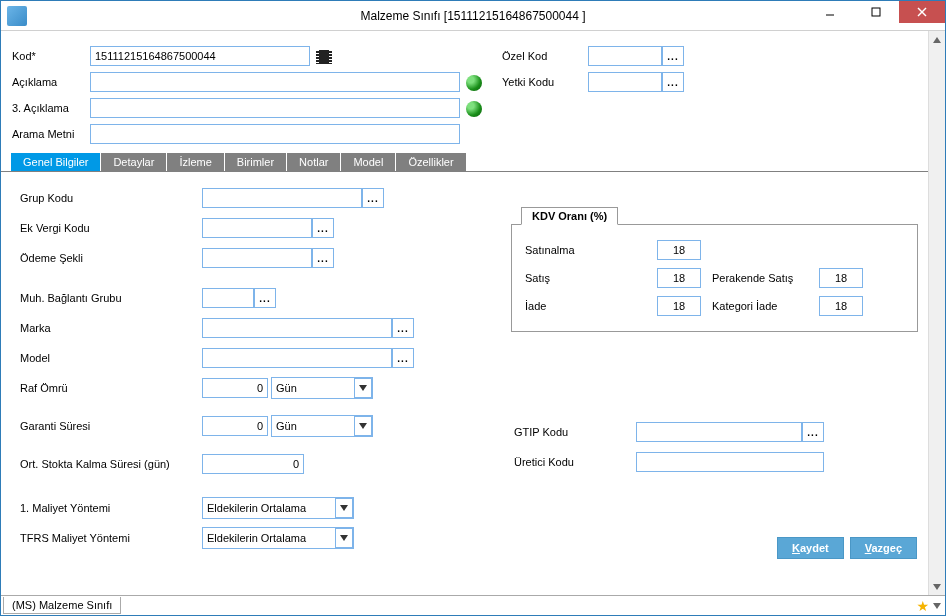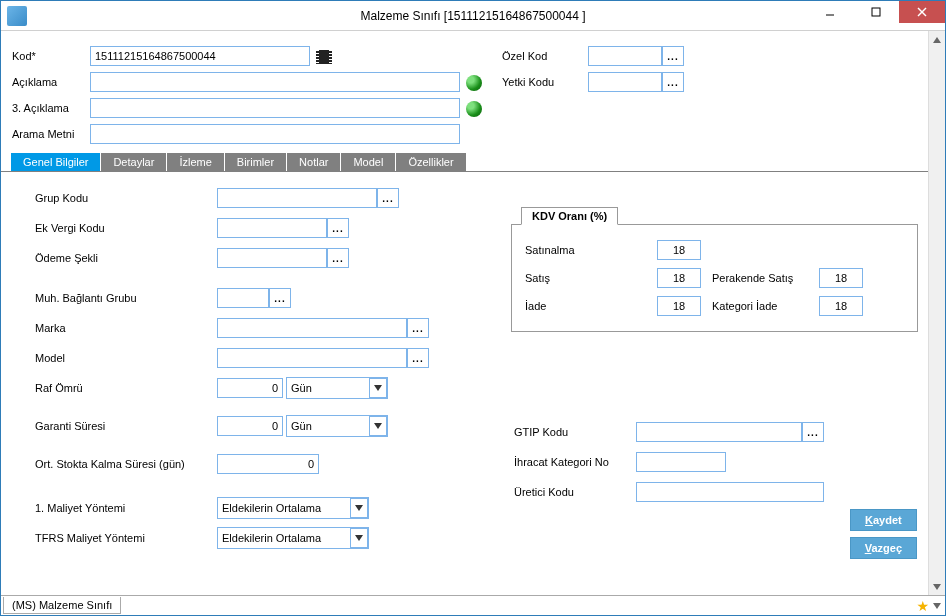--- a/index.html
+++ b/index.html
@@ -22,37 +22,37 @@
   input.txt { border:1px solid #7eb4ea; height:20px; padding:1px 4px; background:#fff; }
   .dots-btn { width:22px; height:20px; border:1px solid #7eb4ea; background:#fff; cursor:pointer; display:inline-flex; align-items:center; justify-content:center; font-weight:bold; letter-spacing:1px; font-size:10px; vertical-align:top; }
   .globe { width:16px; height:16px; border-radius:50%; background:radial-gradient(circle at 30% 30%, #7de07d 20%, #1a8f1a 60%, #0a5a0a 100%); display:inline-block; vertical-align:middle; margin-left:3px; }
   .film { width:16px; height:14px; display:inline-block; background:#222; position:relative; vertical-align:middle; margin-left:3px; }
   .film::before, .film::after { content:''; position:absolute; top:0; width:3px; height:14px; background:repeating-linear-gradient(#fff 0 1px,#222 1px 3px); }
   .film::before { left:0; } .film::after { right:0; }
   .tabs { display:flex; margin-top:4px; }
   .tab { background:#808080; color:#fff; padding:3px 12px; margin-right:1px; cursor:pointer; font-size:11px; }
   .tab.active { background:#0099e6; }
   .tab-body { border-top:1px solid #808080; padding-top:10px; display:flex; }
-  .tab-left { width:490px; padding-left:31px; }
+  .tab-left { width:490px; padding-left:16px; }
   .tab-right { flex:1; padding-left:20px; padding-right:10px; }
   .tab-left table td.flabel { width:180px; white-space:nowrap; color:#000; height:28px; vertical-align:middle;}
   select.sel { border:1px solid #7eb4ea; height:22px; background:#fff; }
   .dd { position:relative; display:inline-block; }
   .dd-btn { position:absolute; right:1px; top:1px; width:18px; height:20px; border:1px solid #7eb4ea; background:#fff; display:flex; align-items:center; justify-content:center; pointer-events:none; }
   .dd-btn svg { width:8px; height:6px; }
   .kdv-box { border:1px solid #999; padding:10px 10px 10px 10px; margin-top:0; position:relative; }
   .kdv-title-wrap { display:flex;margin-top:24px; }
   .kdv-title { background:#fff; color:#000; border:1px solid #999; border-bottom:1px solid #fff; padding:2px 10px; font-weight:bold; position:relative; top:1px; z-index:1; margin-left:10px; }
   .kdv-box table td { height:26px; vertical-align:middle; }
   .kdv-box td.klbl { width:130px; }
   .kdv-box td.klbl2 { width:112px; padding-left:8px; }
   .kdv-box input.txt { text-align:center; }
   .right-lower table td { height:28px; vertical-align:middle; }
   .right-lower td.rlbl { width:120px; }
-  .footer-btns { position:absolute; right:28px; bottom:36px; display:flex; gap:6px;flex-direction:column; }
+  .footer-btns { position:absolute; right:28px; bottom:36px; display:flex; gap:6px; }
   .act-btn { background:#5aa7d6; color:#fff; border:1px solid #4a97c6; padding:4px 14px; cursor:pointer; font-weight:bold; font-size:11px; }
   .statusbar { height:20px; border-top:1px solid #aaa; display:flex; align-items:center; background:#fff; }
   .status-tab { border:1px solid #aaa; border-top:none; padding:2px 8px; margin-left:2px; background:#fff; }
   .status-right { margin-left:auto; display:flex; align-items:center; padding-right:4px; gap:4px; }
   .star { color:#f5b301; font-size:14px; }
   .scrollbar-v { width:17px; background:#f0f0f0; border-left:1px solid #ddd; display:flex; flex-direction:column; }
   .sb-btn { height:17px; background:#f0f0f0; display:flex; align-items:center; justify-content:center; }
   .sb-track { flex:1; background:#f0f0f0; }
   select { -webkit-appearance:none; -moz-appearance:none; appearance:none; padding:2px 20px 2px 4px; }
 </style>
@@ -268,24 +268,20 @@
           </div>
 
           <div class="right-lower" style="margin-top:84px;">
             <table>
               <tbody>
                   <tr>
                 <td class="rlbl">GTIP Kodu</td>
                 <td><input class="txt" style="width: 166px;" value=""><button class="dots-btn">...</button></td>
               </tr>
               <tr>
-                <td class="rlbl">İhracat Kategori No</td>
-                <td><input class="txt" style="width: 90px;" value=""></td>
-              </tr>
-              <tr>
                 <td class="rlbl">Üretici Kodu</td>
                 <td><input class="txt" style="width: 188px;" value=""></td>
               </tr>
             </tbody>
               </table>
           </div>
         </div>
       </div>
 
       <div class="footer-btns">

